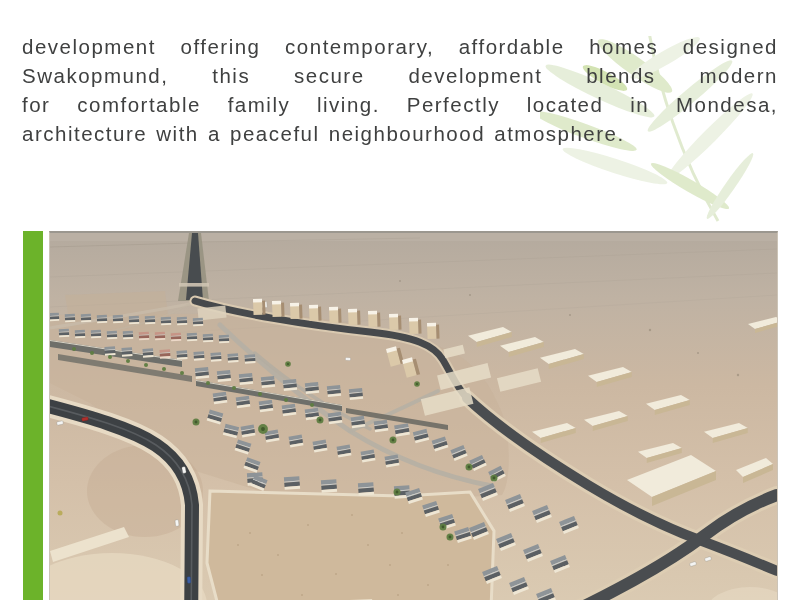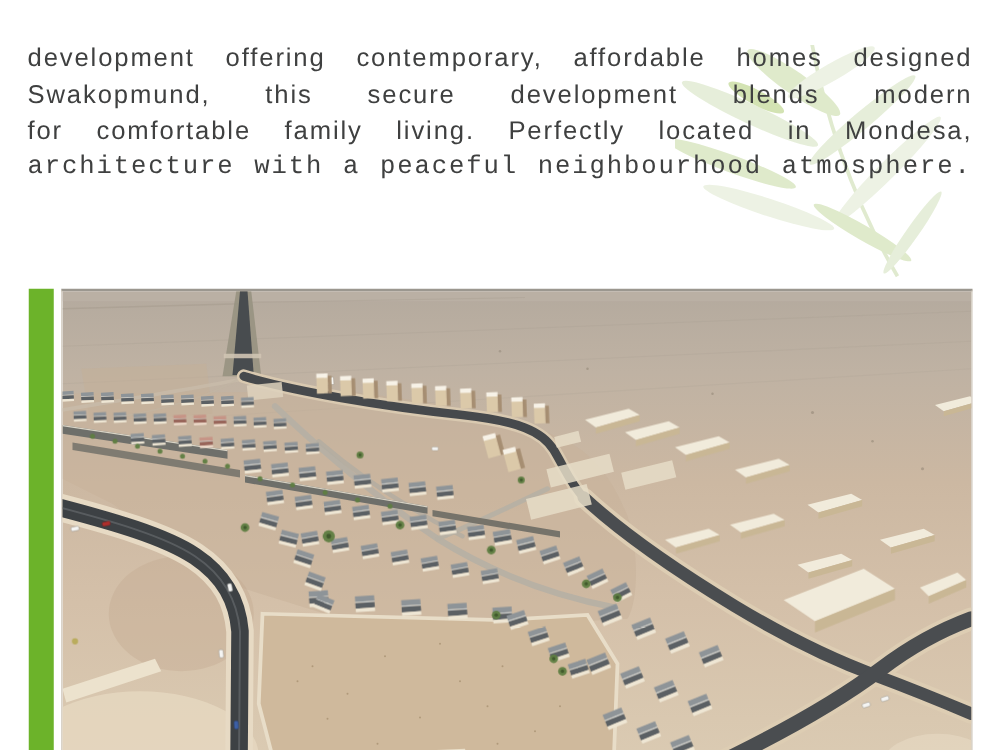--- a/index.html
+++ b/index.html
@@ -8,21 +8,21 @@
     font-family:"Liberation Sans",sans-serif;
     margin-top:36px;
   }
   
   .intro{
     position:absolute;top:-4px;left:22px;right:22px;z-index:2;
     color:var(--text-gray,#3f4040);
     font-size:20.5px;line-height:29px;letter-spacing:1.5px;word-spacing:2px;
   }
   .jline{text-align:justify;text-align-last:justify;}
-  .jlast{text-align-last:left;font-family:Liberation Mono, monospace;}
+  .jlast{text-align-last:left;}
   
   .leaf{position:absolute;top:0;left:540px;width:260px;height:205px;z-index:1;}
   .lf1{fill:var(--leaf-green,#e4edd6);}
   .lf2{fill:#dce8c6;}
   .lf3{fill:#cfe0ab;}
   .lf4{fill:#ebf1e1;}
   
   .accent-bar{position:absolute;left:23px;top:195px;width:20px;height:405px;
     background:var(--accent-green,#6cb32a);}
   .photo{position:absolute;left:49px;top:195px;width:727px;height:405px;

